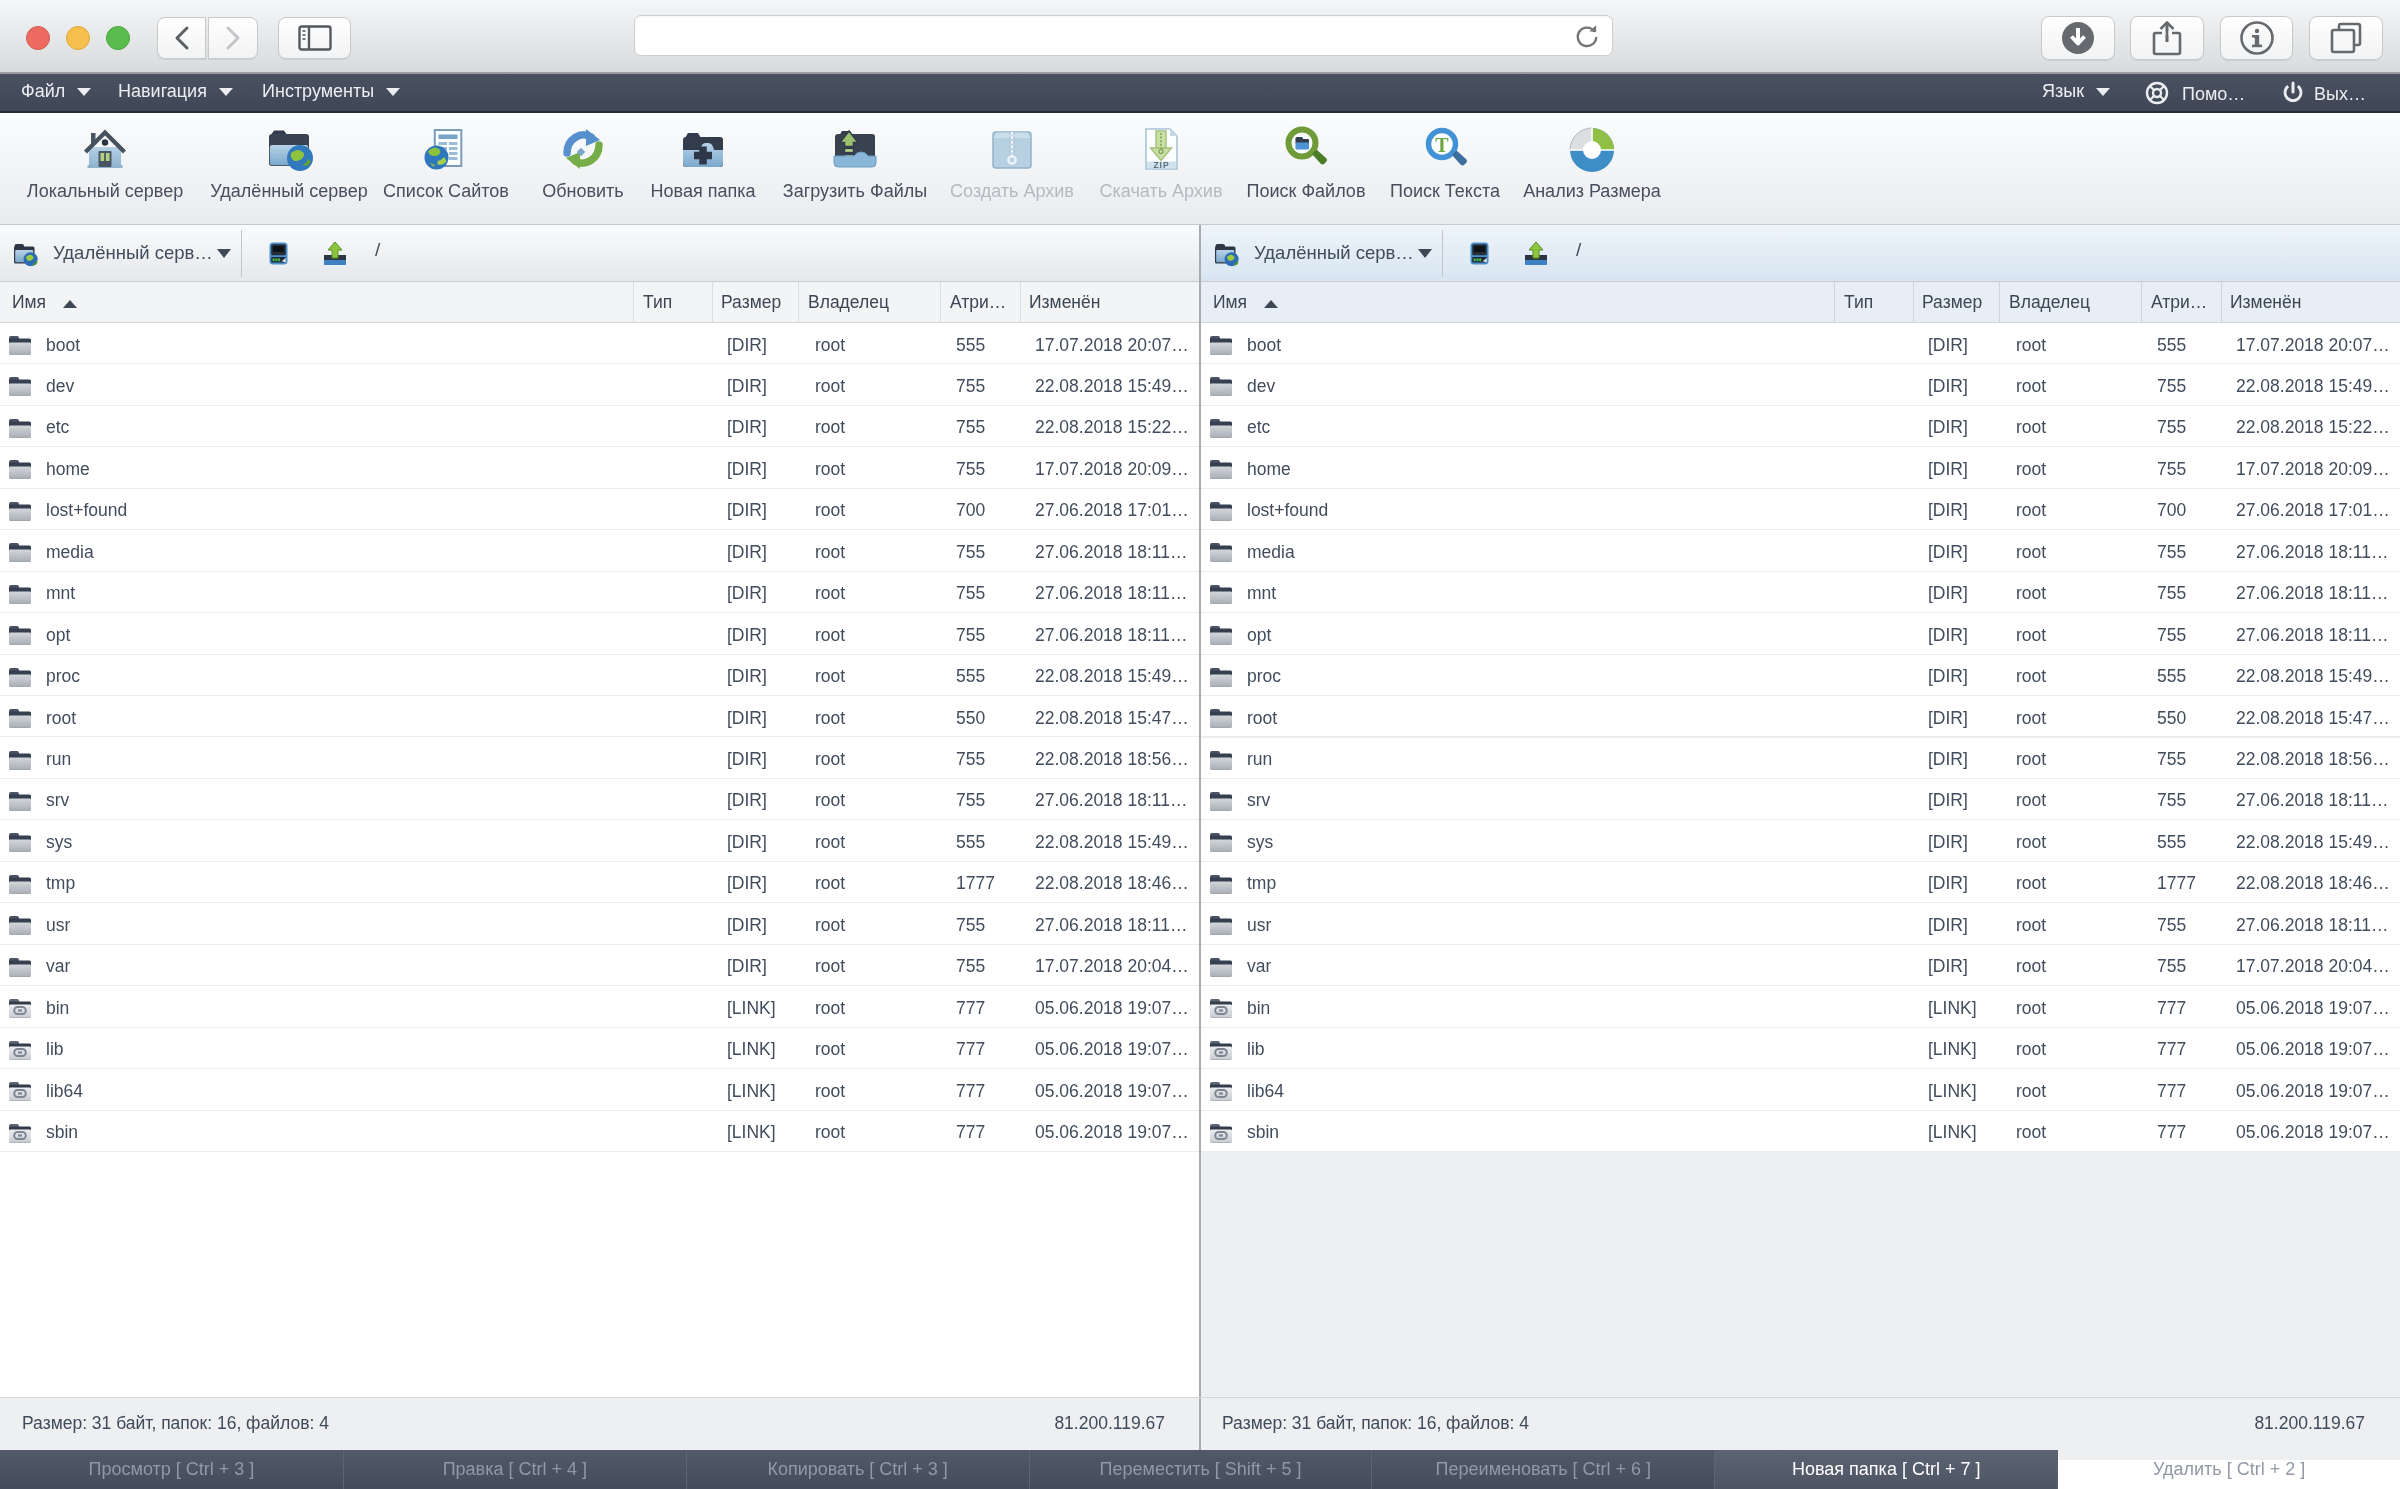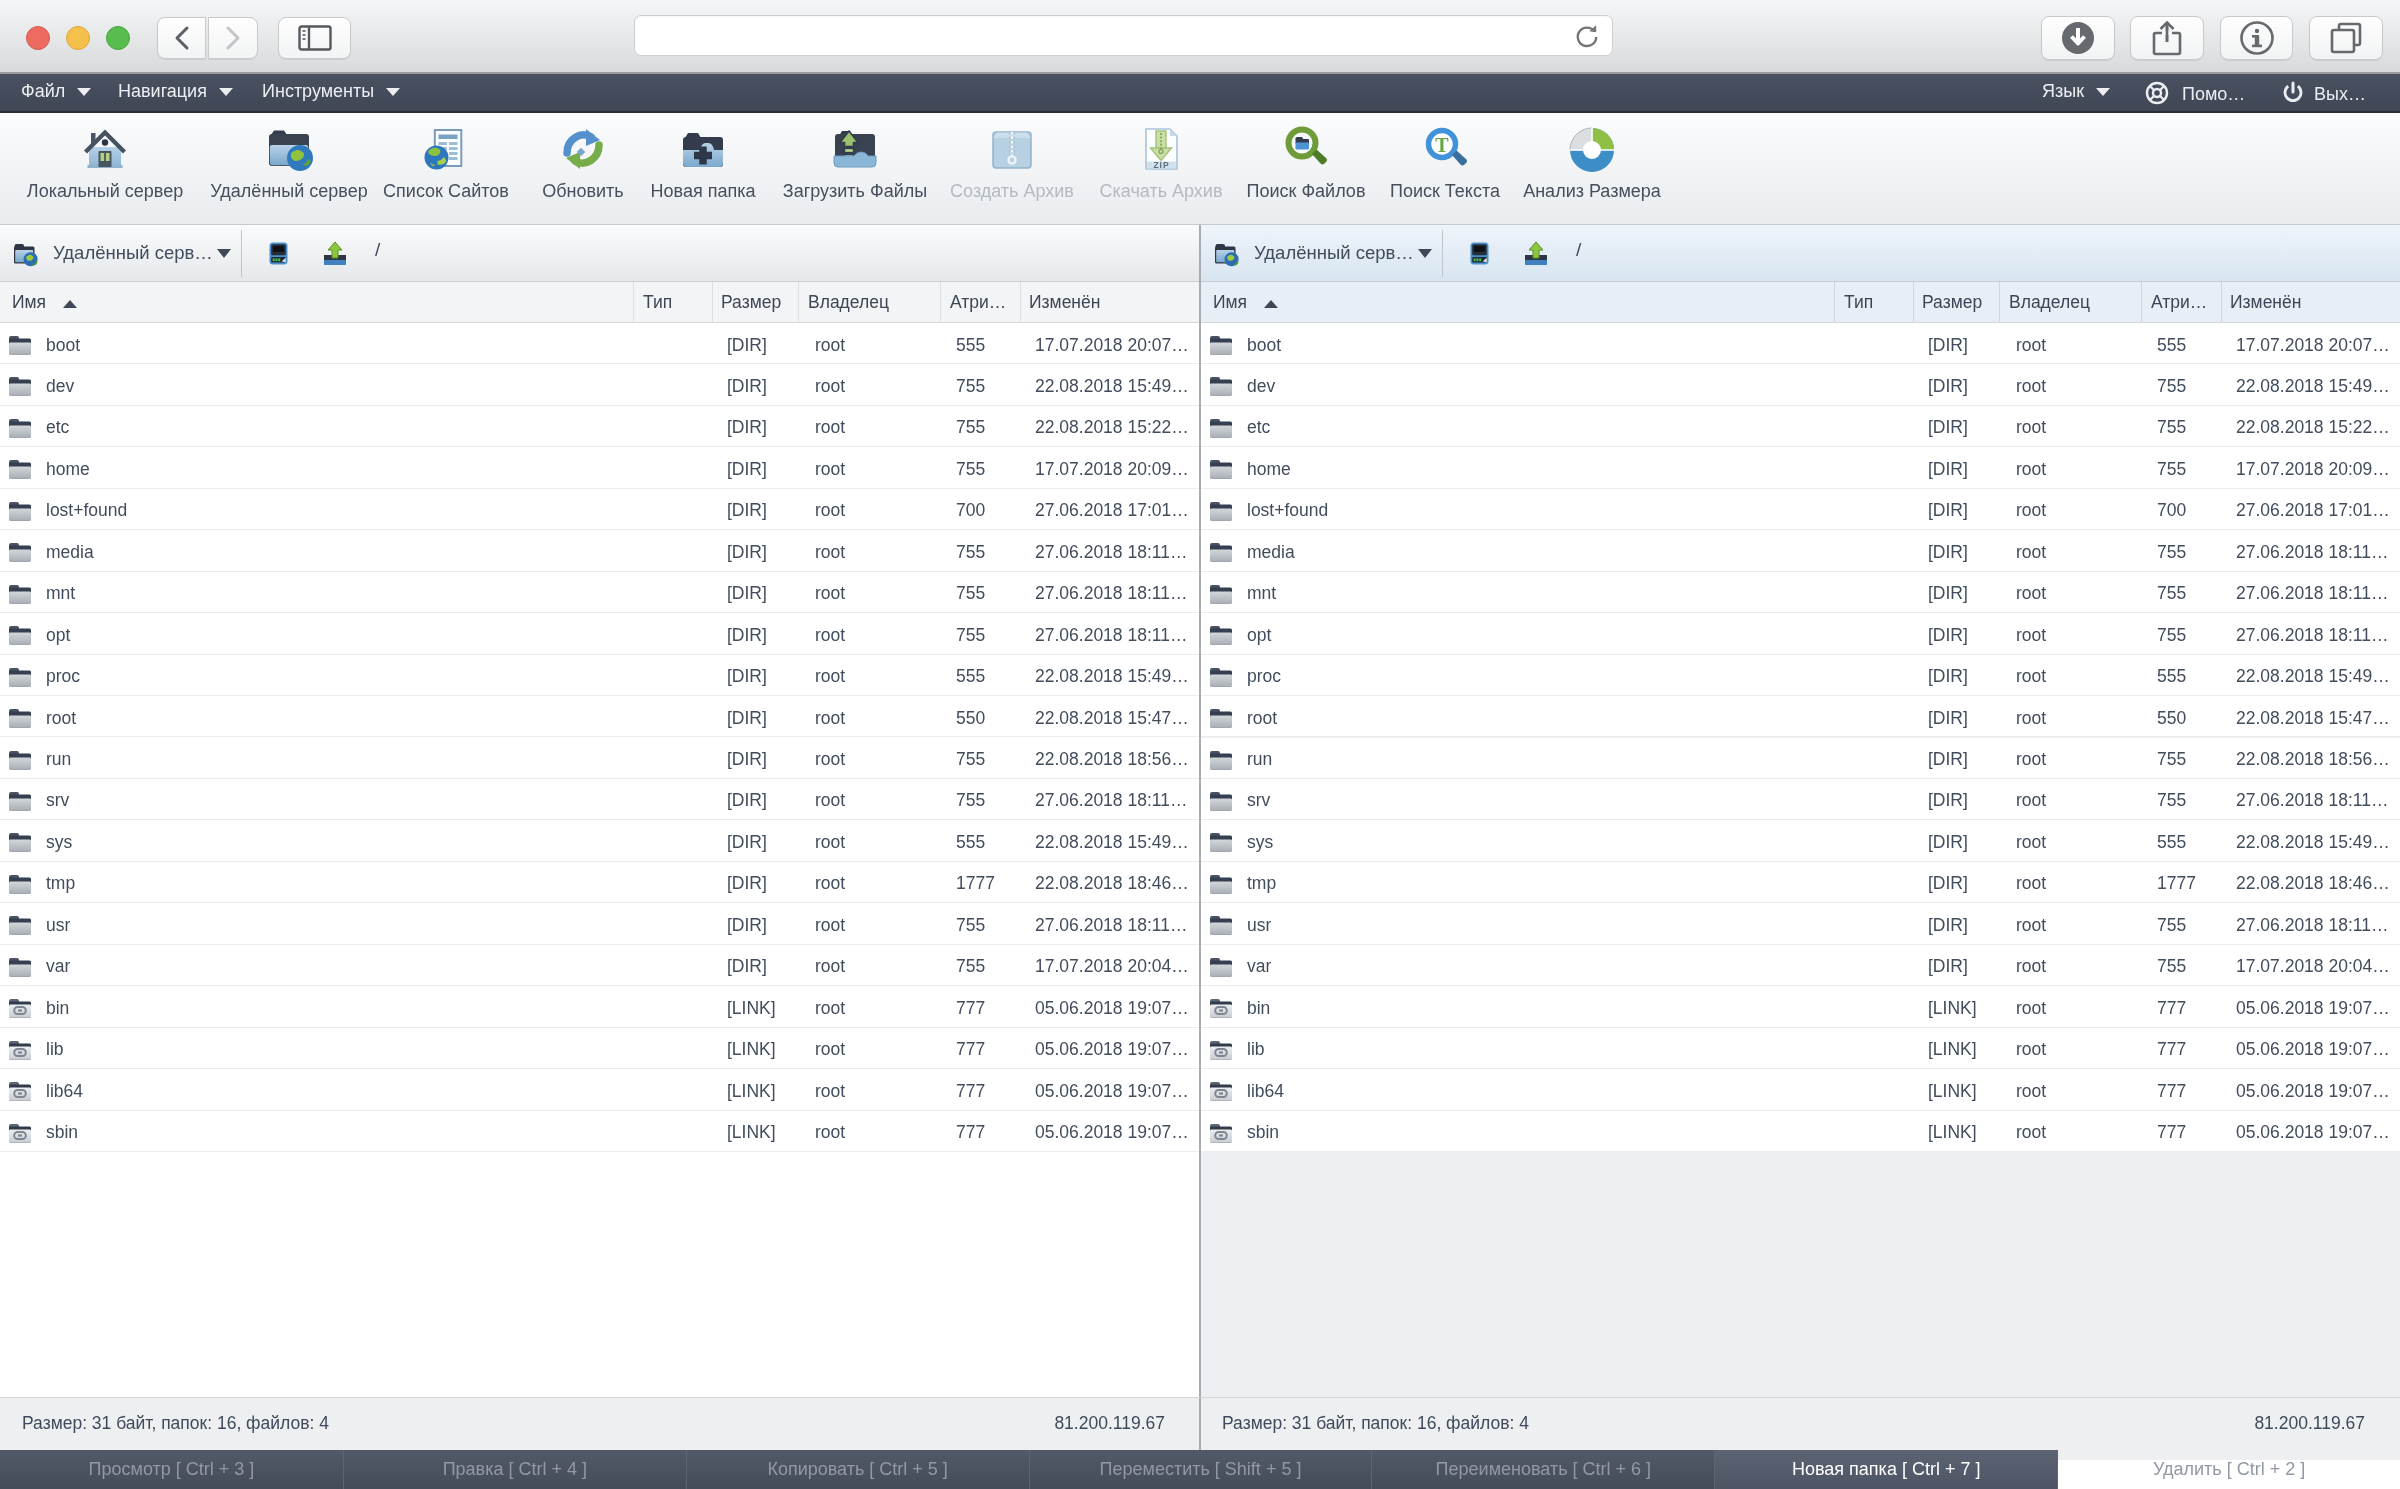--- a/index.html
+++ b/index.html
@@ -874,18 +874,18 @@
   <span class="abs" style="left:22px;top:15px">Размер: 31 байт, папок: 16, файлов: 4</span>
   <span class="abs" style="left:1053px;top:15px;width:112px;text-align:right">81.200.119.67</span>
   <span class="abs" style="left:1222px;top:15px">Размер: 31 байт, папок: 16, файлов: 4</span>
   <span class="abs" style="left:2253px;top:15px;width:112px;text-align:right">81.200.119.67</span>
   <div class="abs" style="left:1199px;top:0;width:2px;height:53px;background:#a8acb1"></div>
 </div>
 
 <div id="bottom">
     <div class="bb-btn first" style="left:0.00px;width:342.86px">Просмотр [ Ctrl + 3 ]</div>
     <div class="bb-btn" style="left:342.86px;width:342.86px">Правка [ Ctrl + 4 ]</div>
-    <div class="bb-btn" style="left:685.71px;width:342.86px">Копировать [ Ctrl + 5 ]</div>
+    <div class="bb-btn" style="left:685.71px;width:342.86px">Копировать [ Ctrl + 3 ]</div>
     <div class="bb-btn" style="left:1028.57px;width:342.86px">Переместить [ Shift + 5 ]</div>
     <div class="bb-btn" style="left:1371.43px;width:342.86px">Переименовать [ Ctrl + 6 ]</div>
     <div class="bb-btn hot" style="left:1714.29px;width:342.86px">Новая папка [ Ctrl + 7 ]</div>
     <div class="bb-btn" style="left:2057.14px;width:342.86px">Удалить [ Ctrl + 2 ]</div>
   </div>
 
 </body></html>

